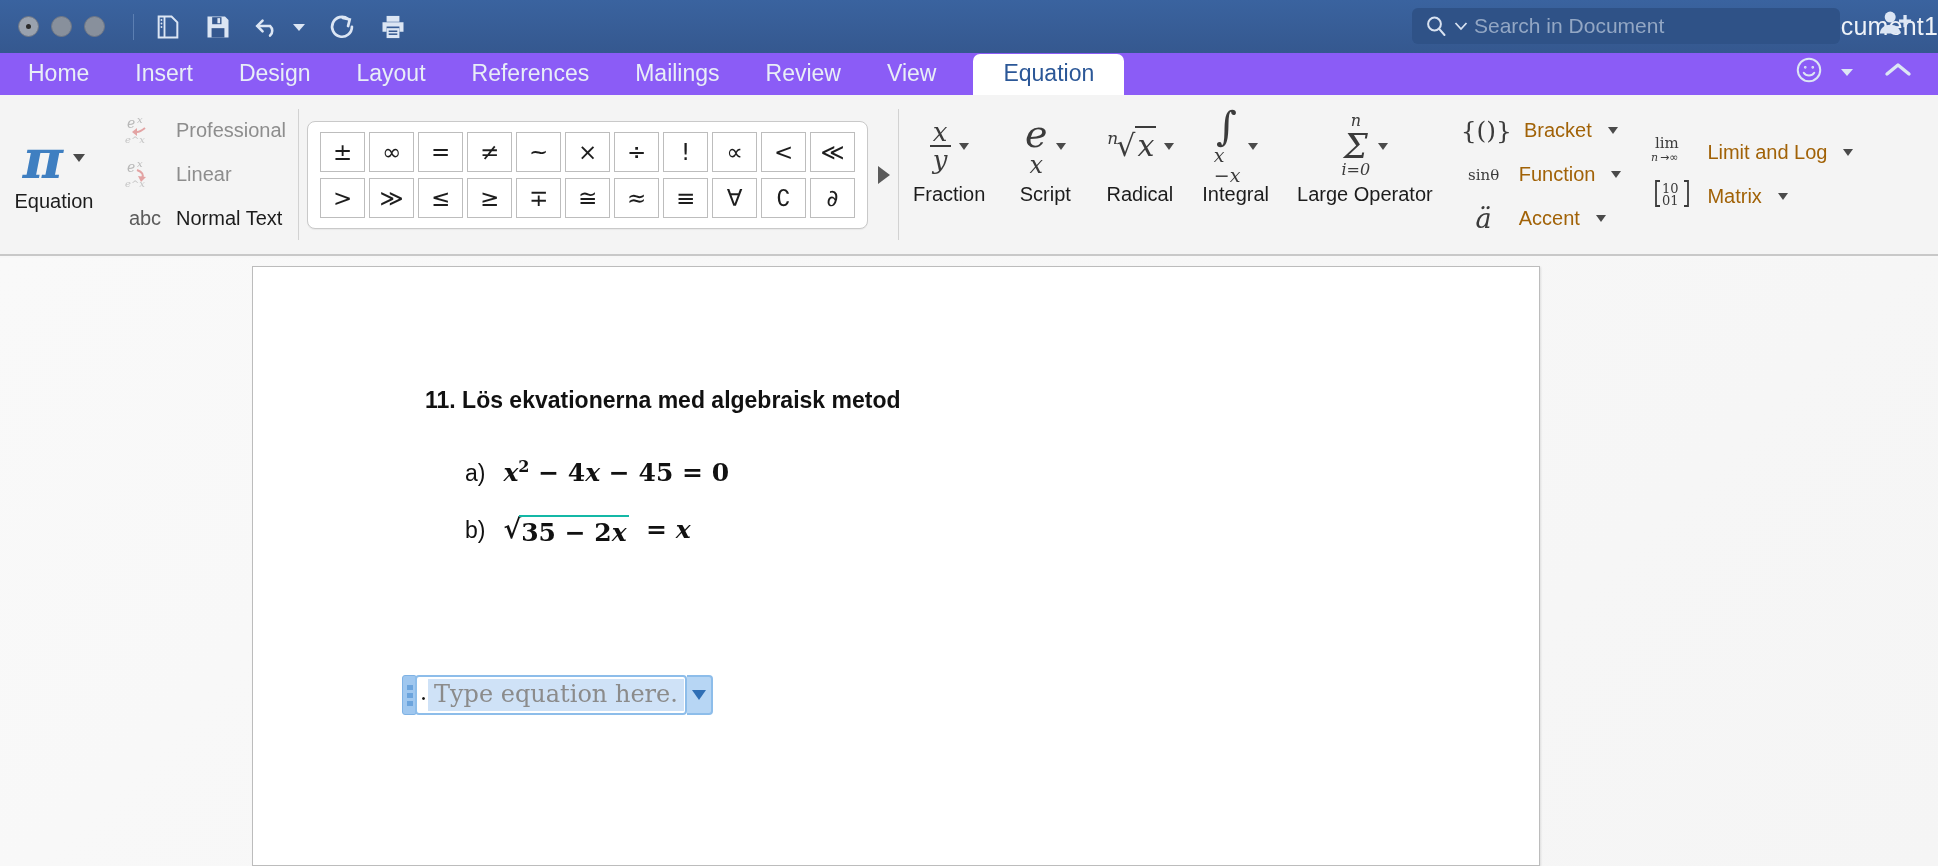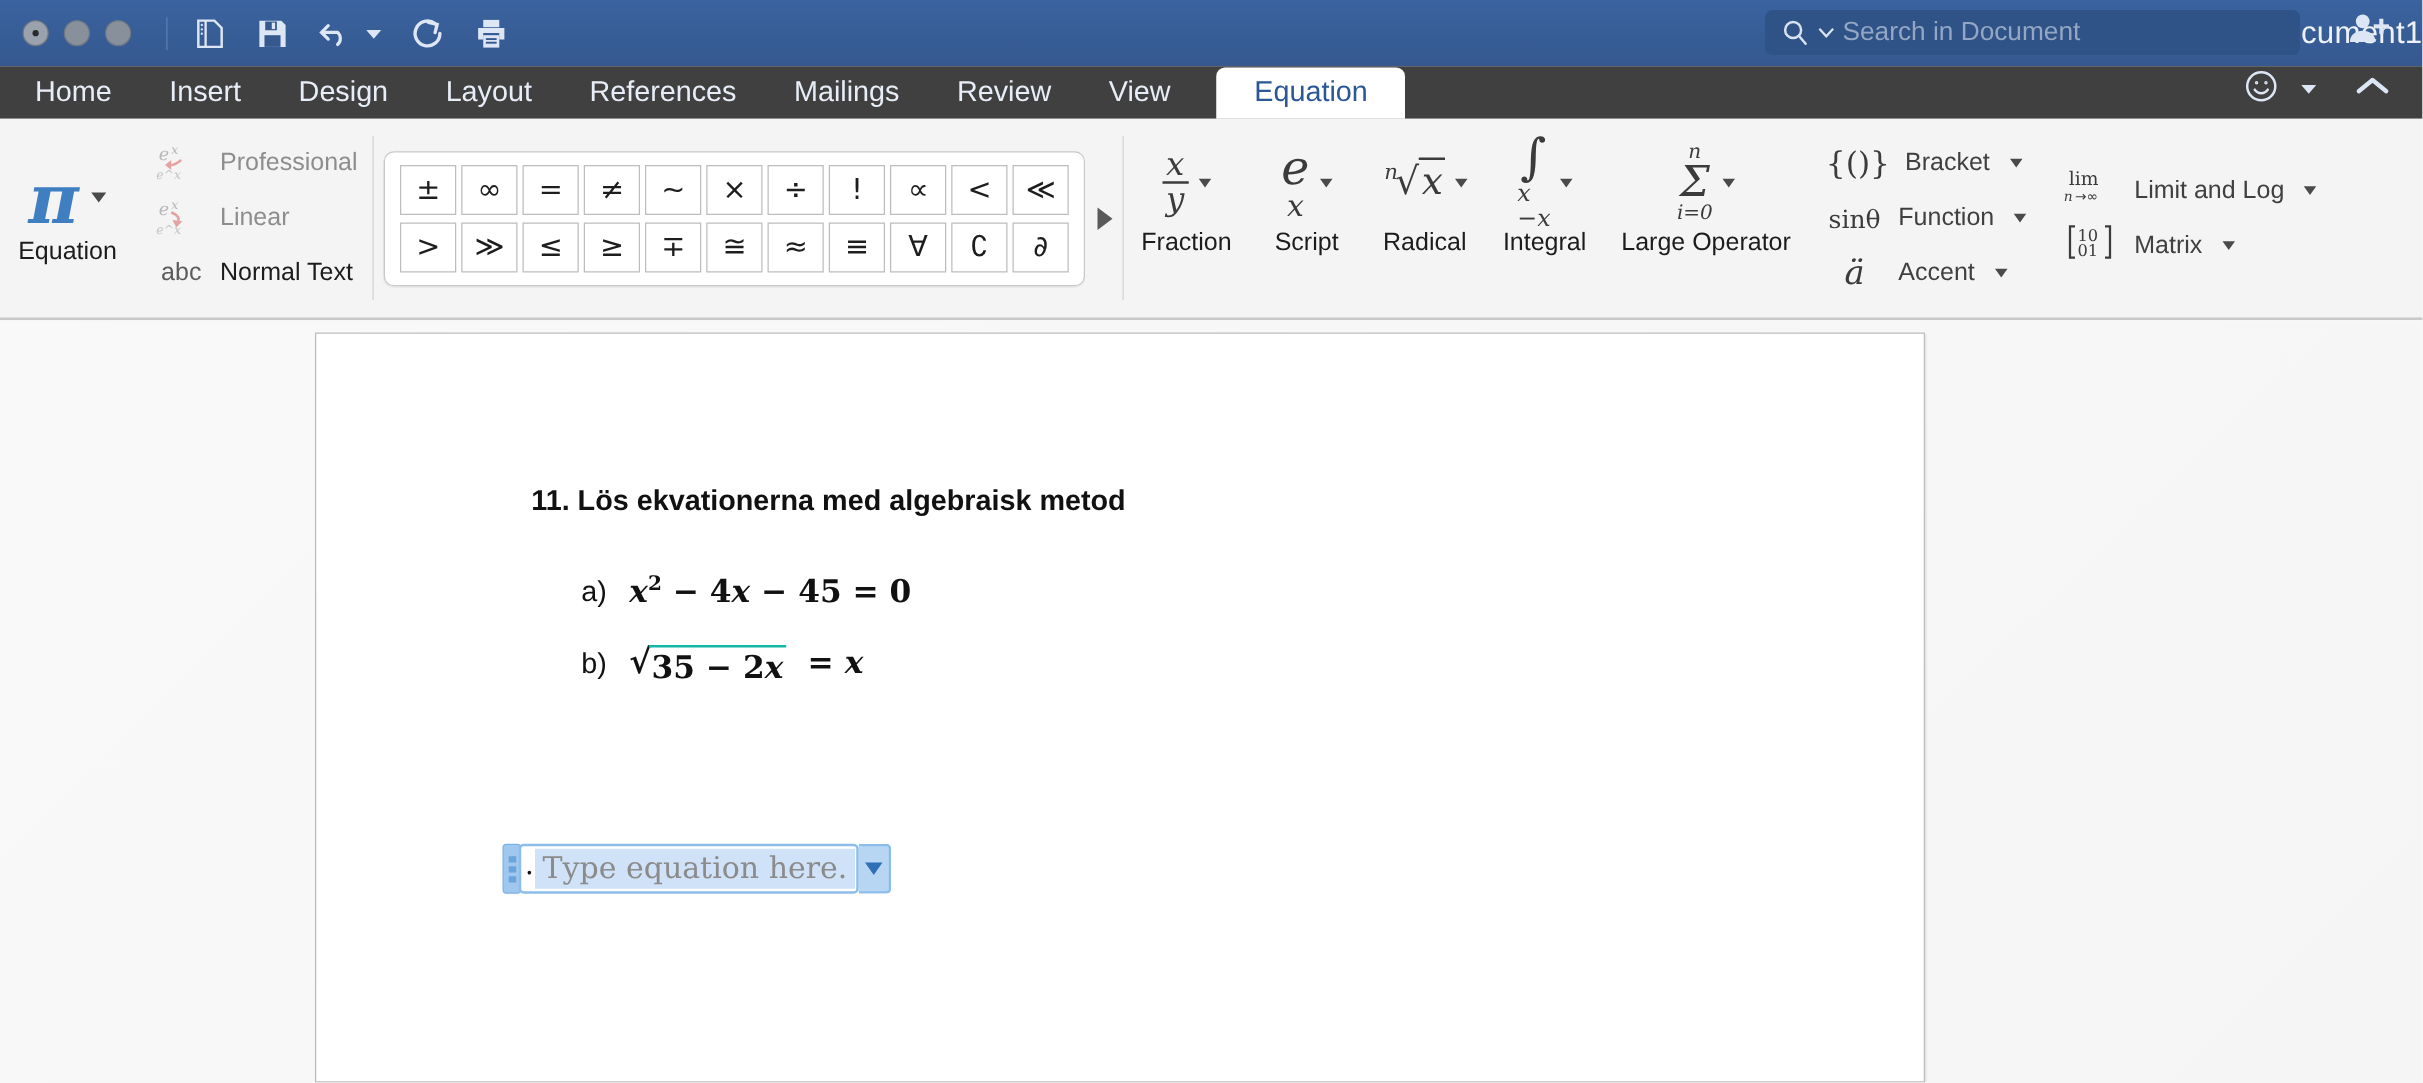--- a/index.html
+++ b/index.html
@@ -40,21 +40,21 @@
     position: absolute; right: 98px; top: 8px; width: 428px; height: 36px;
     background: #2f5287; border-radius: 6px;
     display: flex; align-items: center; padding: 0 12px; gap: 6px;
   }
   .searchbox .ph { color: #93a7c4; font-size: 21px; }
   .person-add { position: absolute; right: 24px; top: 8px; }
 
   
   .tabstrip {
     position: absolute; top: 53px; left: 0; width: 1938px; height: 42px;
-    background: #404040;
+    background: #8b5cf6;
     display: flex; align-items: flex-end;
   }
   .tab {
     color: #e8eef7; font-size: 23px; padding: 5px 0 8px;
     margin: 0 23px; cursor: default; white-space: nowrap;
   }
   .tab:first-child { margin-left: 28px; }
   .tab.active {
     background: #ffffff; color: #2b5797; font-weight: normal;
     border-radius: 7px 7px 0 0; padding: 6px 30px 8px; margin: 0 14px;
@@ -145,21 +145,21 @@
            font-size: 16px; line-height: 1.05; }
   .sigma .big { font-size: 34px; line-height: .95; }
 
   
   .smallgrid { display: flex; flex-direction: column; justify-content: center;
                height: 100%; gap: 4px; padding: 10px 0; }
   .smallrow { display: flex; align-items: center; gap: 12px; height: 40px;
               padding: 0 14px; }
   .sm-ic { min-width: 46px; text-align: center; font-family: "DejaVu Serif", serif;
            color: #3b3b3b; font-size: 25px; }
-  .sm-label { font-size: 20px; color: #404040; white-space: nowrap; }
+  .sm-label { font-size: 20px; color: #a16207; white-space: nowrap; }
   .sm-caret { width: 0; height: 0; border-left: 5px solid transparent;
               border-right: 5px solid transparent; border-top: 7px solid #4a4a4a;
               margin-left: 4px; }
 
   
   .docarea {
     position: absolute; top: 258px; left: 0; width: 1938px; height: 608px;
     background: linear-gradient(135deg,#f9f9f9 0%, #f5f5f5 100%);
   }
   .page {
@@ -468,21 +468,21 @@
         <div class="struct-label">Large Operator</div>
       </div>
 
       <div class="smallgrid">
         <div class="smallrow">
           <span class="sm-ic">{()}</span>
           <span class="sm-label">Bracket</span>
           <span class="sm-caret"></span>
         </div>
         <div class="smallrow">
-          <span class="sm-ic" style="font-size:20px">sinθ</span>
+          <span class="sm-ic" style="font-size:15px">sinθ</span>
           <span class="sm-label">Function</span>
           <span class="sm-caret"></span>
         </div>
         <div class="smallrow">
           <span class="sm-ic" style="font-style:italic;font-size:27px">ä</span>
           <span class="sm-label">Accent</span>
           <span class="sm-caret"></span>
         </div>
       </div>
 

